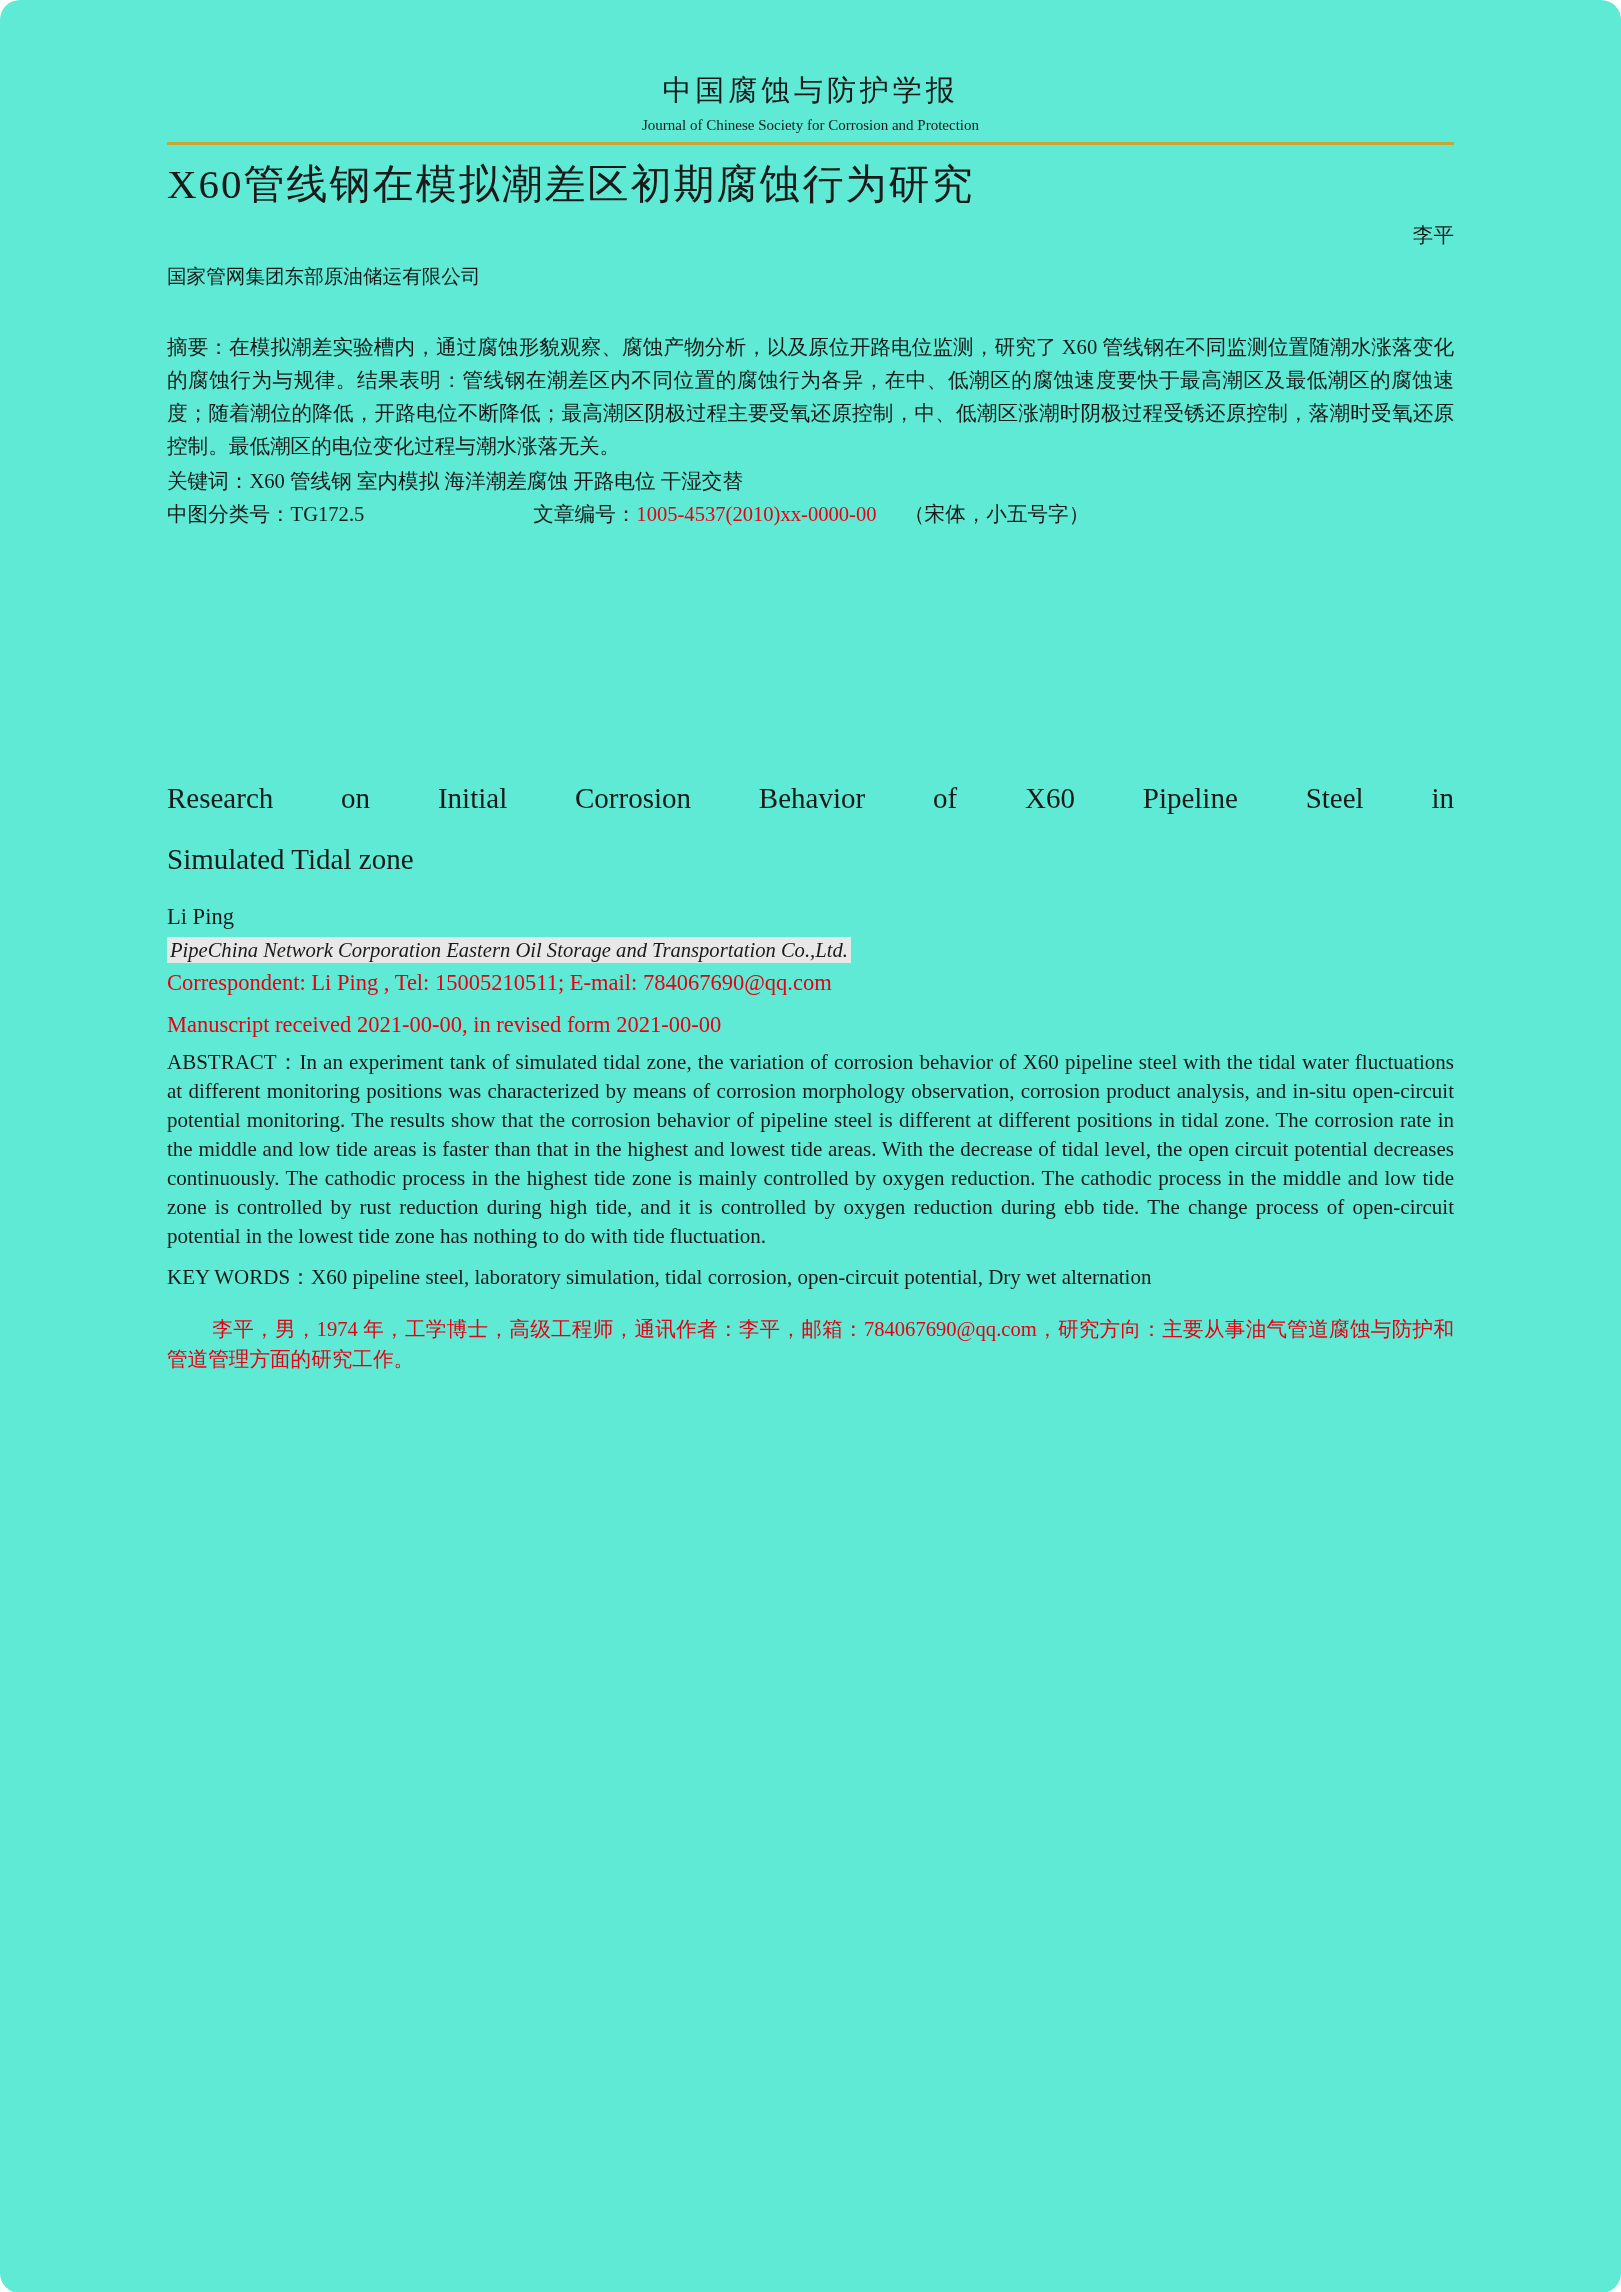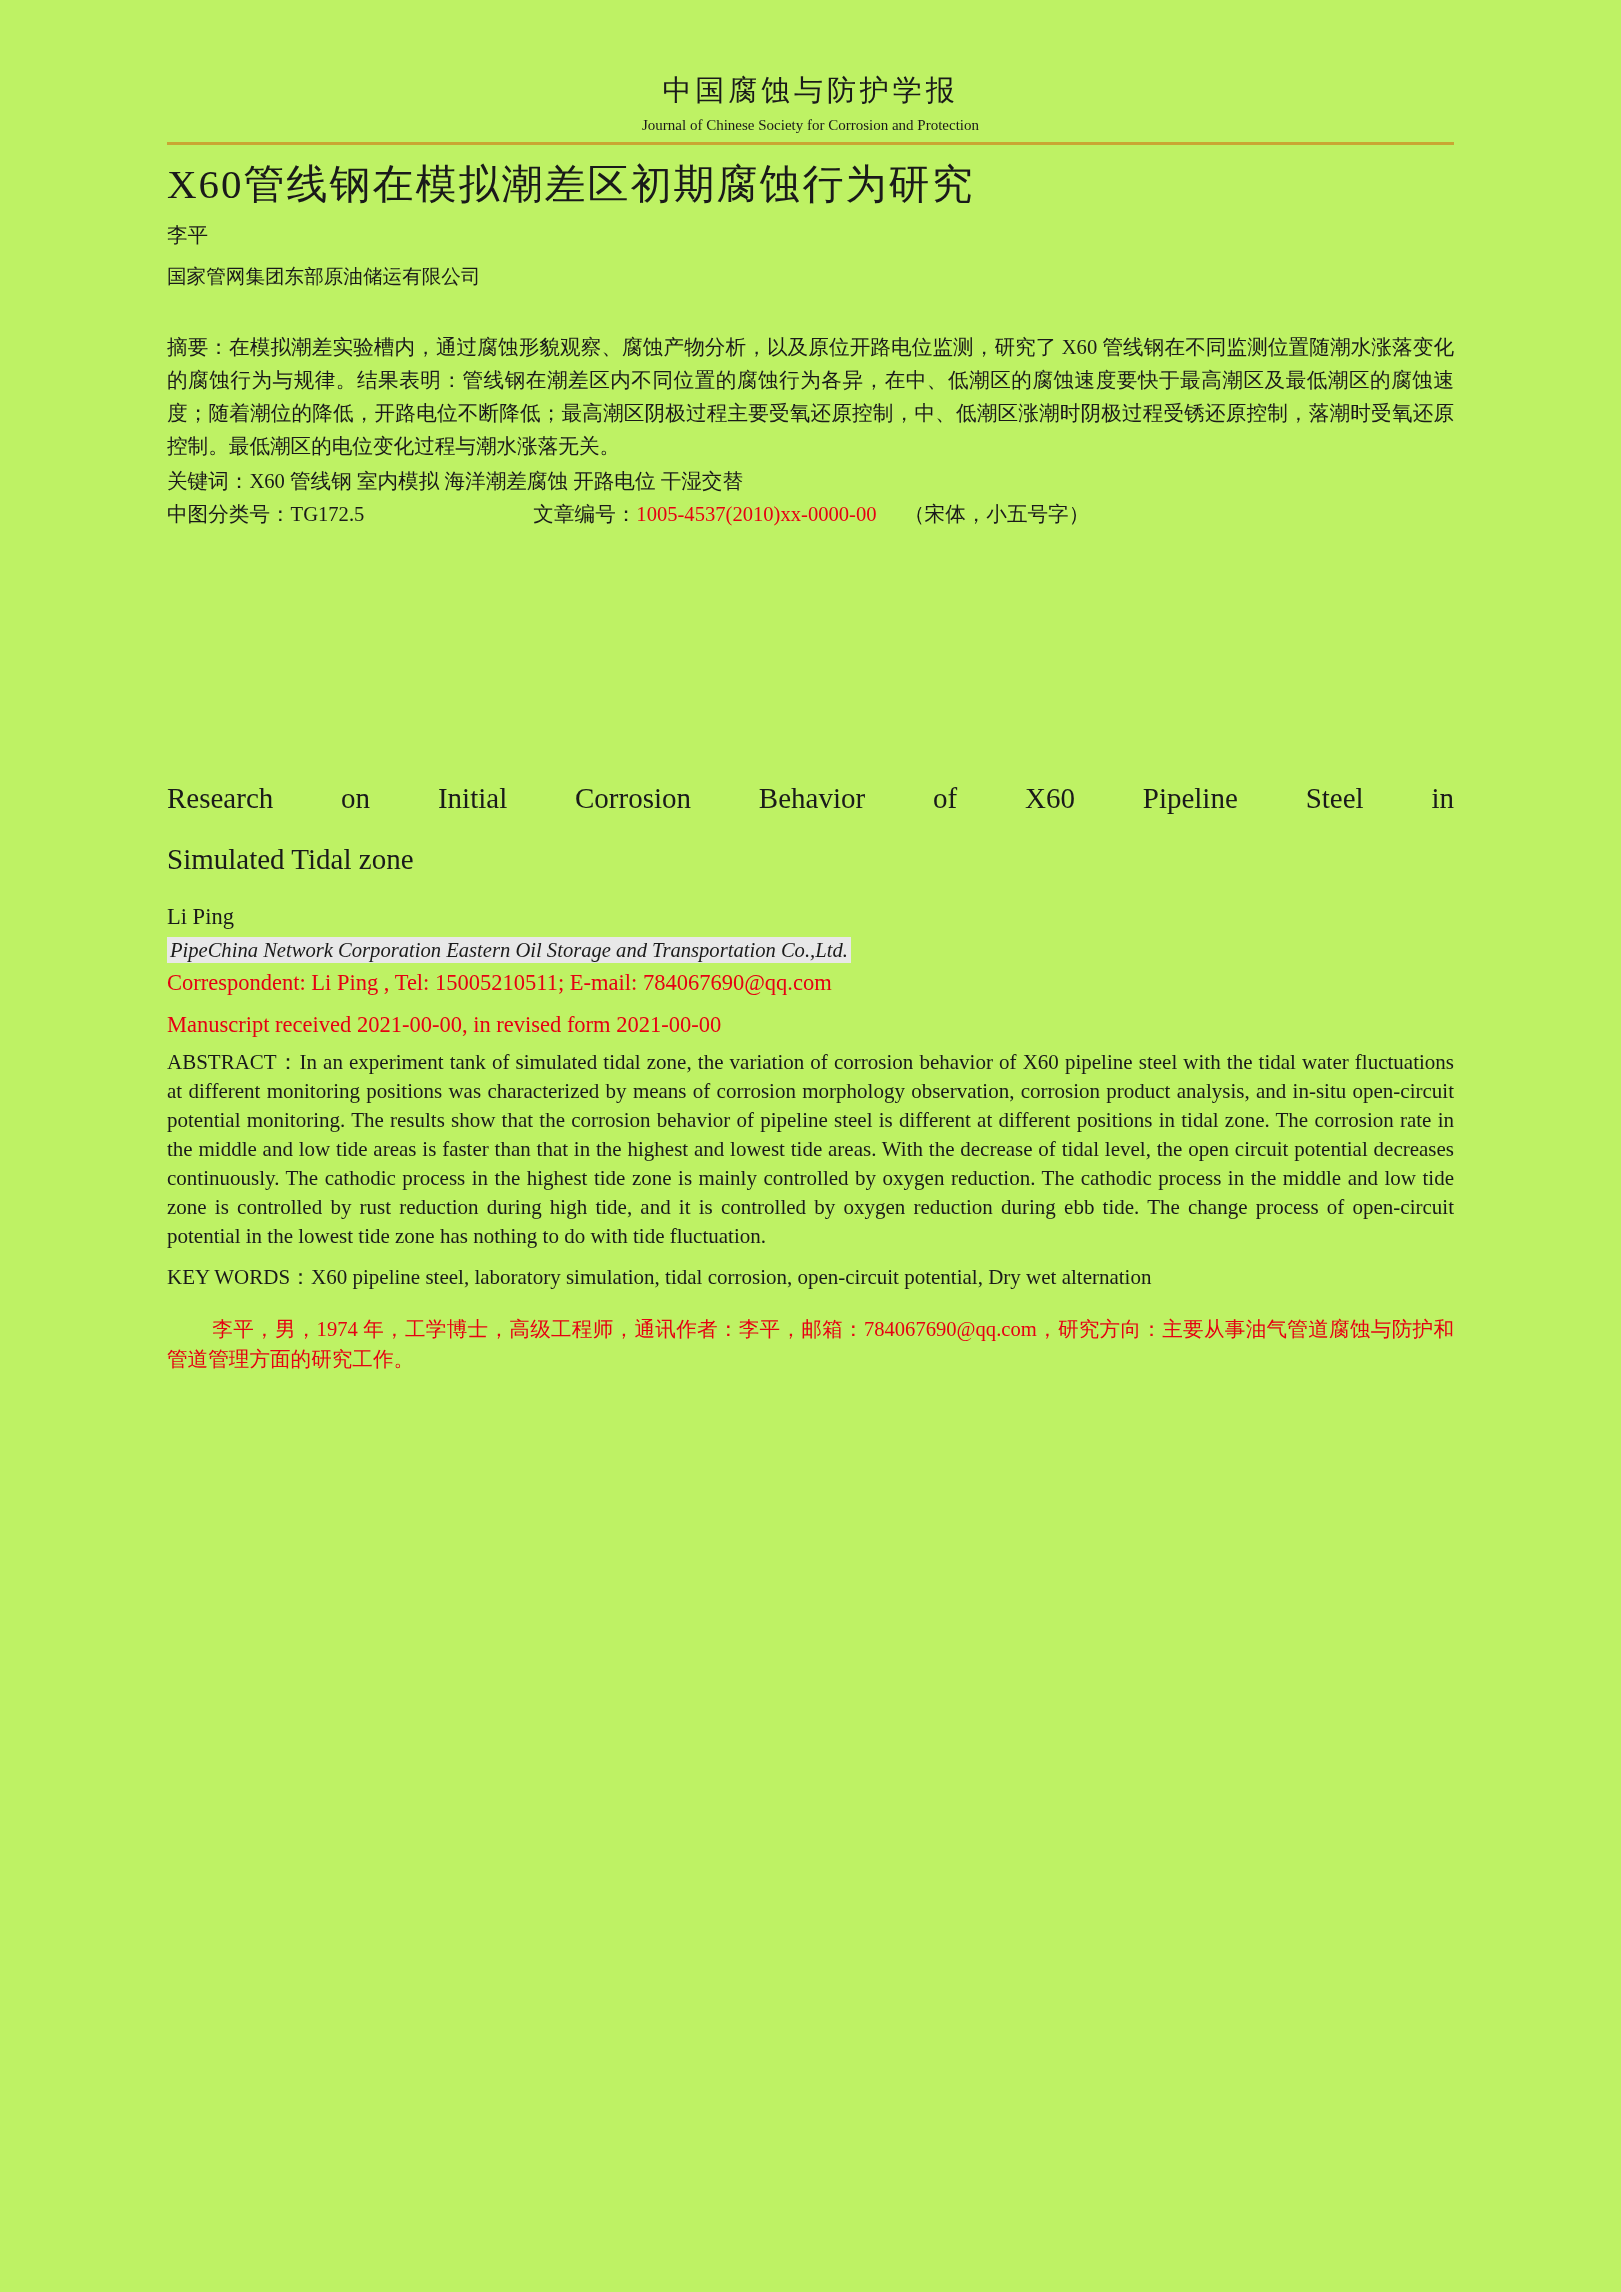--- a/index.html
+++ b/index.html
@@ -6,26 +6,27 @@
     --accent-gold:#C9A633;
     --text-red:#E60012;
     --highlight-gray:#E8E8E8;
     --text-black:#1a1a1a;
   }
   *{margin:0;padding:0;box-sizing:border-box;}
   html,body{background:#ffffff;}
   .page{
     width:1621px;
     height:2293px;
-    background:#bef264;
+    background:#5eead4;
     padding:71px 167px 59px 167px;
     font-family:"Liberation Serif","DejaVu Serif",serif;
     color:var(--text-black);
     position:relative;
     overflow:hidden;
+    border-radius:20px;
   }
   
   .journal-zh{
     text-align:center;
     font-size:29px;
     letter-spacing:3.9px;
   }
   .journal-en{
     text-align:center;
     font-size:15px;
@@ -40,20 +41,21 @@
   .title-zh{
     font-size:41px;
     font-weight:normal;
     letter-spacing:2px;
     margin-top:15.7px;
     line-height:1.2;
   }
   .author-zh{
     font-size:20.6px;
     margin-top:11.8px;
+    text-align:right;
   }
   .affil-zh{
     font-size:19.6px;
     margin-top:13.7px;
   }
   .abstract-zh{
     margin-top:41px;
     font-size:20.6px;
     line-height:33px;
     text-align:justify;

